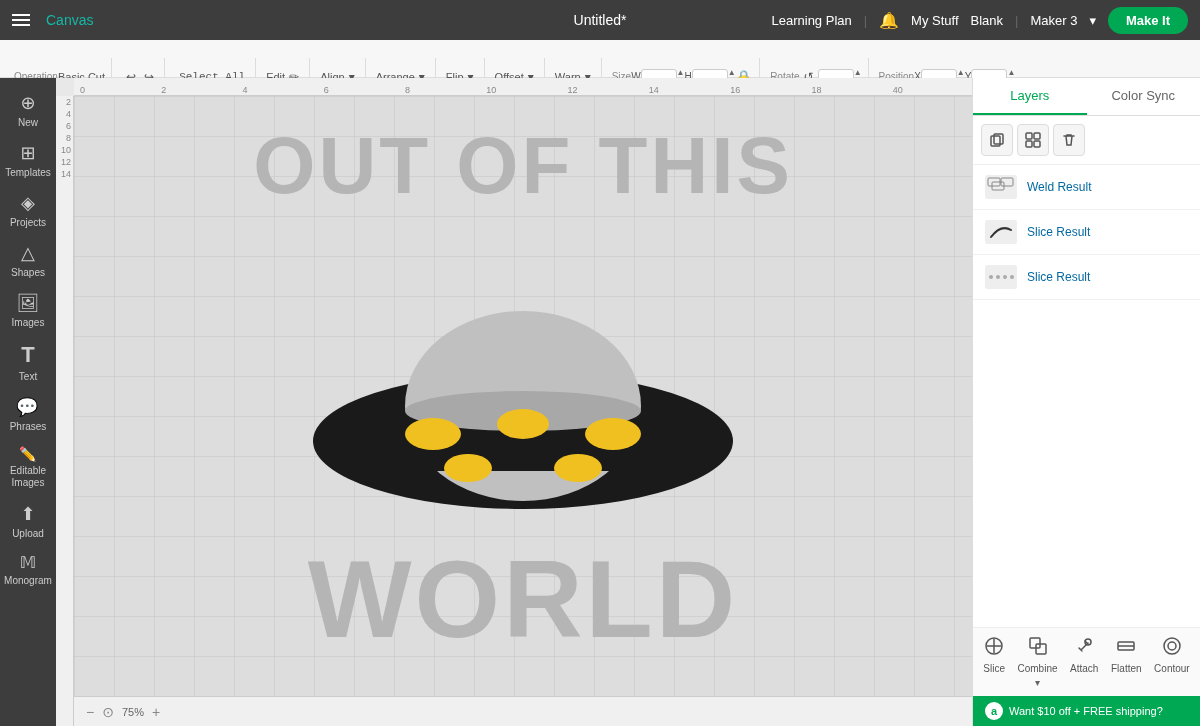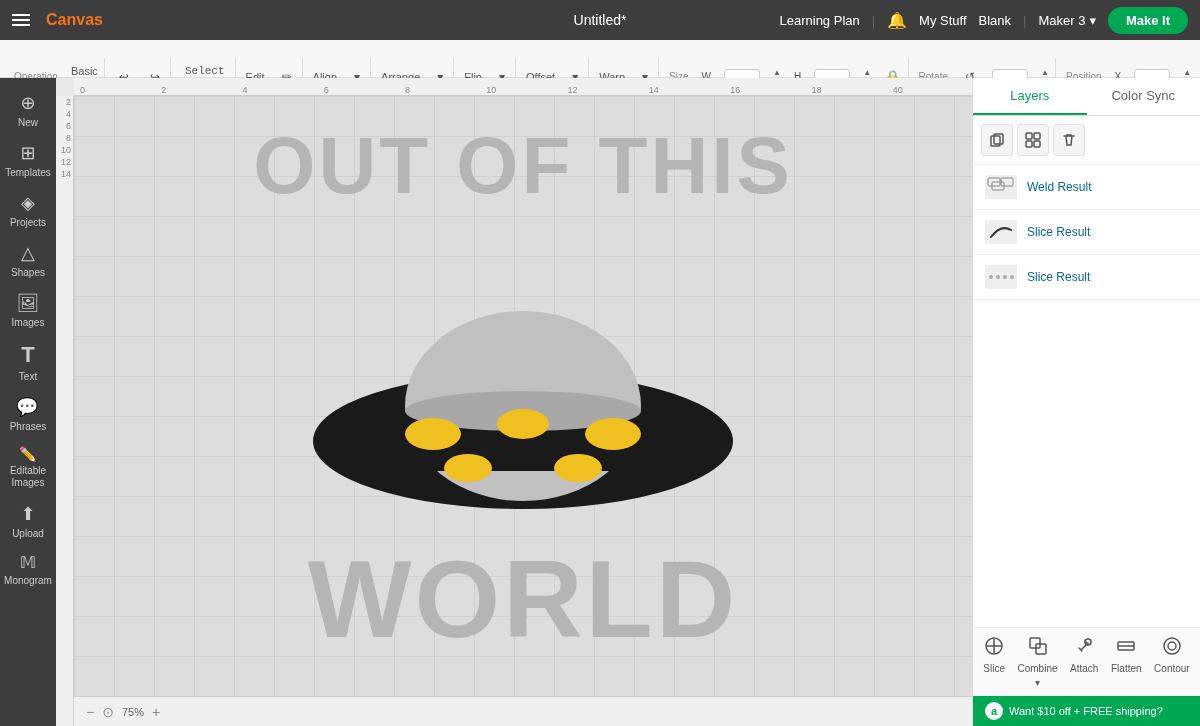--- a/index.html
+++ b/index.html
@@ -5,34 +5,34 @@
     * { margin: 0; padding: 0; box-sizing: border-box; }
     body { width: 1200px; height: 726px; overflow: hidden; font-family: -apple-system, BlinkMacSystemFont, 'Segoe UI', sans-serif; background: #f0f0f0; }
 
     
     .top-nav {
       display: flex; align-items: center; background: #3d3d3d; color: white;
       height: 40px; padding: 0 12px; gap: 16px; position: relative; z-index: 10;
     }
     .hamburger { display: flex; flex-direction: column; gap: 3px; cursor: pointer; }
     .hamburger span { width: 18px; height: 2px; background: white; display: block; }
-    .nav-title { font-size: 16px; color: #f97316; font-weight: bold; }
+    .nav-title { font-size: 14px; color: #14b8a6; }
     .nav-center { position: absolute; left: 50%; transform: translateX(-50%); font-size: 14px; }
     .nav-right { margin-left: auto; display: flex; align-items: center; gap: 12px; font-size: 13px; }
     .nav-right .divider { color: #666; }
     .nav-bell { font-size: 16px; }
     .btn-make { background: #00a854; color: white; border: none; border-radius: 20px; padding: 6px 18px; font-size: 13px; font-weight: 600; cursor: pointer; }
-    .maker-3 { display: flex; align-items: center; gap: 4px; font-size: 13px; }
+    .maker-3 { display: flex; align-items: center; gap: 12px; font-size: 13px; }
 
     
     .toolbar {
       display: flex; align-items: center; background: #f7f7f7; border-bottom: 1px solid #ddd;
       height: 38px; padding: 0 8px; gap: 4px; font-size: 11px; color: #555;
     }
-    .toolbar-group { display: flex; align-items: center; gap: 13px; padding: 0 6px; border-right: 1px solid #ddd; height: 100%; margin-top: 36px; }
+    .toolbar-group { display: flex; align-items: center; gap: 0; padding: 0 6px; border-right: 1px solid #ddd; height: 100%; margin-top: 36px; }
     .toolbar-group:last-child { border-right: none; }
     .toolbar-label { font-size: 10px; color: #888; display: block; }
     .toolbar-btn { background: none; border: none; cursor: pointer; font-size: 12px; color: #555; padding: 2px 4px; border-radius: 3px; }
     .toolbar-input { width: 36px; border: 1px solid #ccc; border-radius: 3px; font-size: 11px; padding: 1px 3px; text-align: center; }
     .toolbar-arrow { font-size: 8px; color: #666; cursor: pointer; }
 
     
     .main-layout { display: flex; height: calc(726px - 40px - 38px); }
 
     

